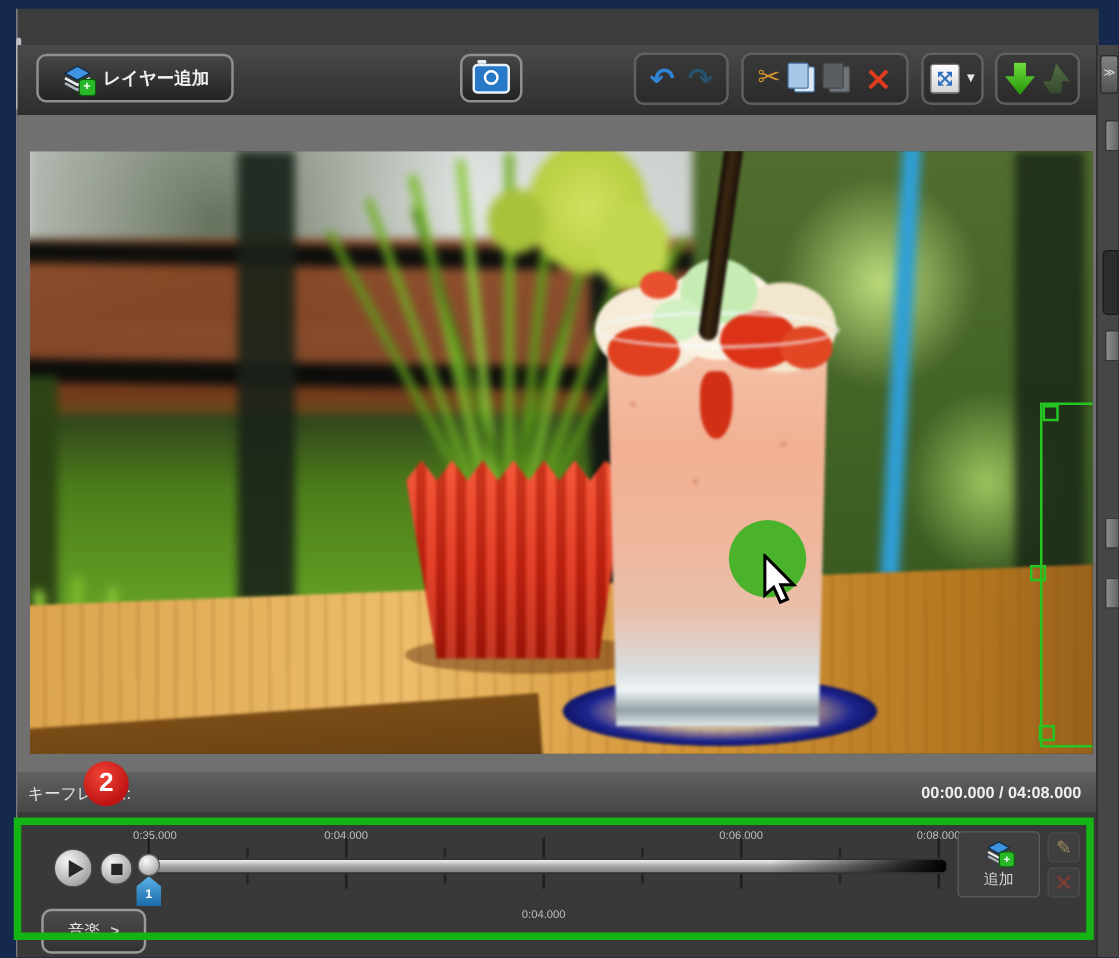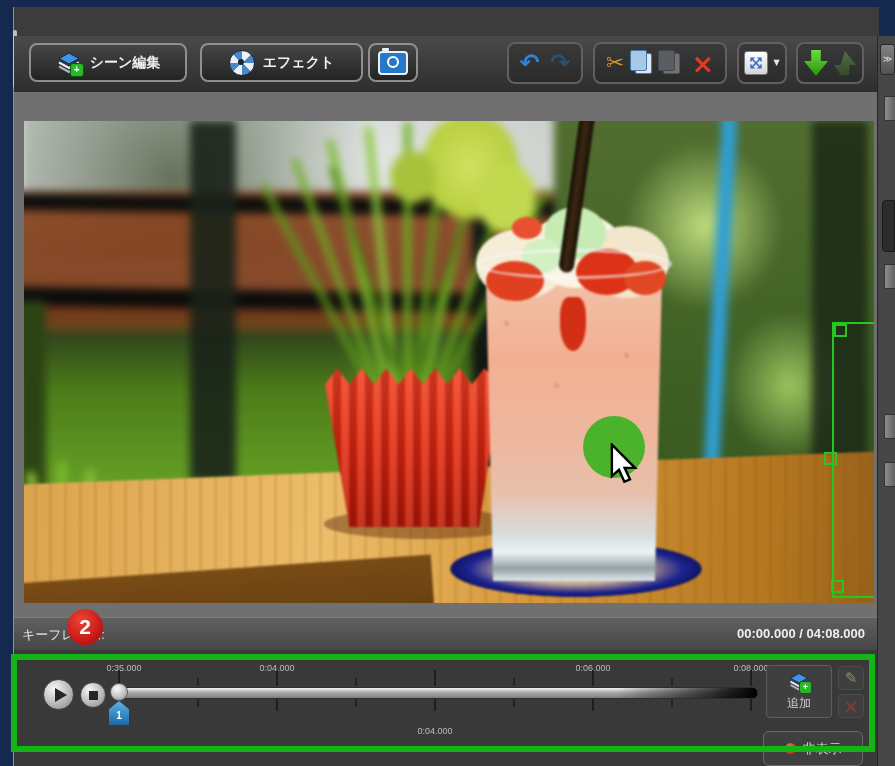--- a/index.html
+++ b/index.html
@@ -75,29 +75,23 @@
 
   <div class="a tbtn" style="left:29px;top:43px;width:158px;height:39px;">
     <span class="lay-wrap">
       <svg viewBox="0 0 26 26" width="26" height="26">
           <polygon points="13,3 23,8.5 13,14 3,8.5" fill="#3f93e0" stroke="#0c2c4c" stroke-width="1"></polygon>
           <polyline points="3,12.5 13,18 23,12.5" fill="none" stroke="#e8eef4" stroke-width="2.2"></polyline>
           <polyline points="3,16.5 13,22 23,16.5" fill="none" stroke="#a8b6c2" stroke-width="2.2"></polyline>
         </svg>
       <span class="lay-plus">+</span>
     </span>
-    <span>シーン編集</span>
-  </div>
-
-  <div class="a tbtn" style="left:200px;top:43px;width:163px;height:39px;">
-    <span class="pin">
-        <i></i>
-      </span>
-    <span>エフェクト</span>
-  </div>
+    <span>レイヤー追加</span>
+  </div>
+
 
   <div class="a tbtn" style="left:368px;top:43px;width:50px;height:39px;">
     <span class="cam">
         <i></i>
         <u></u>
       </span>
   </div>
 
   <div class="a grp" style="left:507px;top:42px;width:76px;height:42px;">
     <span class="glyph" style="font-size:24px;font-weight:bold;color:#2f84d8;">↶</span>
@@ -279,25 +273,25 @@
     </span>
     <span style="font-size:12px;color:#d2d2d2;">追加</span>
   </div>
   <div class="a smallbtn" style="left:838px;top:666px;width:26px;height:24px;display:flex;align-items:center;justify-content:center;border-color:#4c4c4c;">
     <span class="glyph" style="font-size:15px;color:#9a8a60;">✎</span>
   </div>
   <div class="a smallbtn" style="left:838px;top:694px;width:26px;height:24px;display:flex;align-items:center;justify-content:center;border-color:#4c4c4c;">
     <span class="glyph" style="font-size:19px;font-weight:bold;color:#7a3c34;">×</span>
   </div>
 
-
-  <div class="a smallbtn" style="left:763px;top:731px;width:100px;height:35px;border-color:#6a6a6a;border-radius:6px;display:flex;align-items:center;justify-content:center;gap:7px;z-index:30;">
-    <span style="width:11px;height:11px;border-radius:50%;background:radial-gradient(circle at 38% 32%,#f07840,#c23810 70%);"></span>
-    <span style="font-size:13px;color:#d8d8d8;">非表示</span>
-  </div>
+  <div class="a" style="left:33px;top:727px;width:84px;height:36px;background:linear-gradient(#4c4c4c,#323232);border:2px solid #9a9a9a;border-radius:8px;box-sizing:border-box;display:flex;align-items:center;justify-content:center;gap:8px;z-index:30;">
+    <span style="font-size:13px;color:#e8e8e8;">音楽</span>
+    <span style="font-size:12px;font-weight:bold;color:#cfcfcf;">&gt;</span>
+  </div>
+
 
   <div class="a green-frame"></div>
   <div class="a badge2">2</div>
 
   <div class="a side-panel"></div>
   <div class="a" style="left:880px;top:44px;width:15px;height:31px;background:linear-gradient(#828282,#525252);border:1px solid #2a2a2a;border-radius:3px;box-sizing:border-box;display:flex;align-items:center;justify-content:center;z-index:10;">
     <span class="glyph" style="font-size:9px;color:#e0e0e0;">≫</span>
   </div>
   <div class="a side-tab" style="top:96px;"></div>
   <div class="a" style="left:882px;top:200px;width:13px;height:52px;background:#2c2c2c;border:1px solid #1a1a1a;border-radius:4px 0 0 4px;box-sizing:border-box;"></div>

